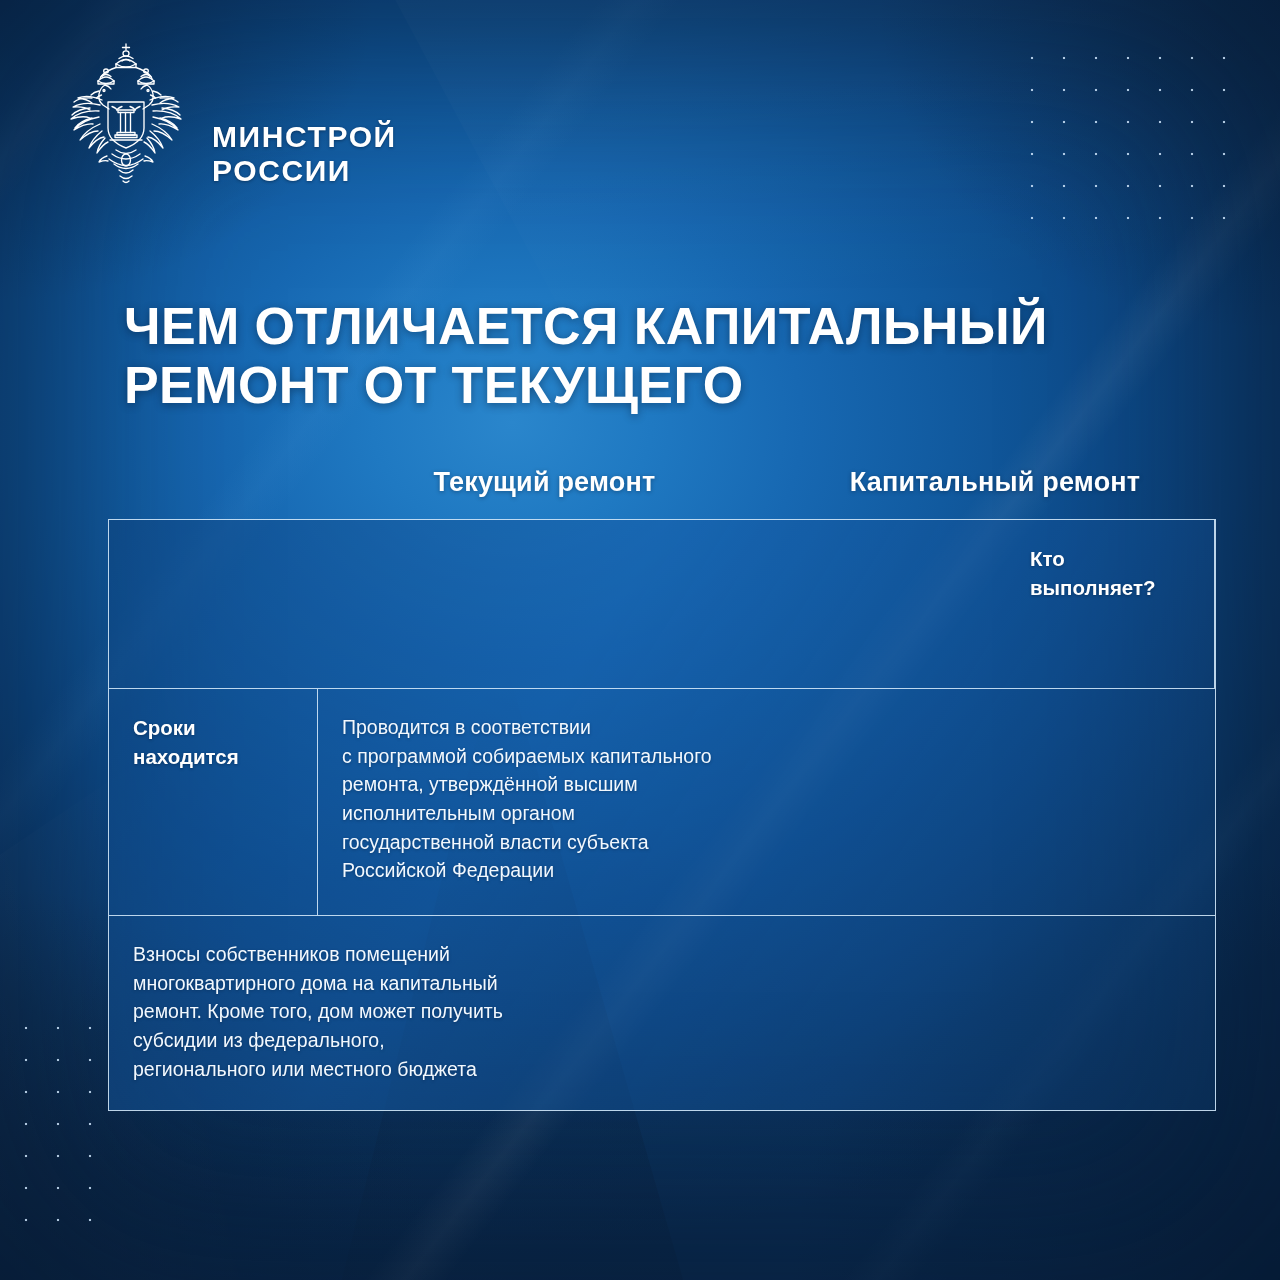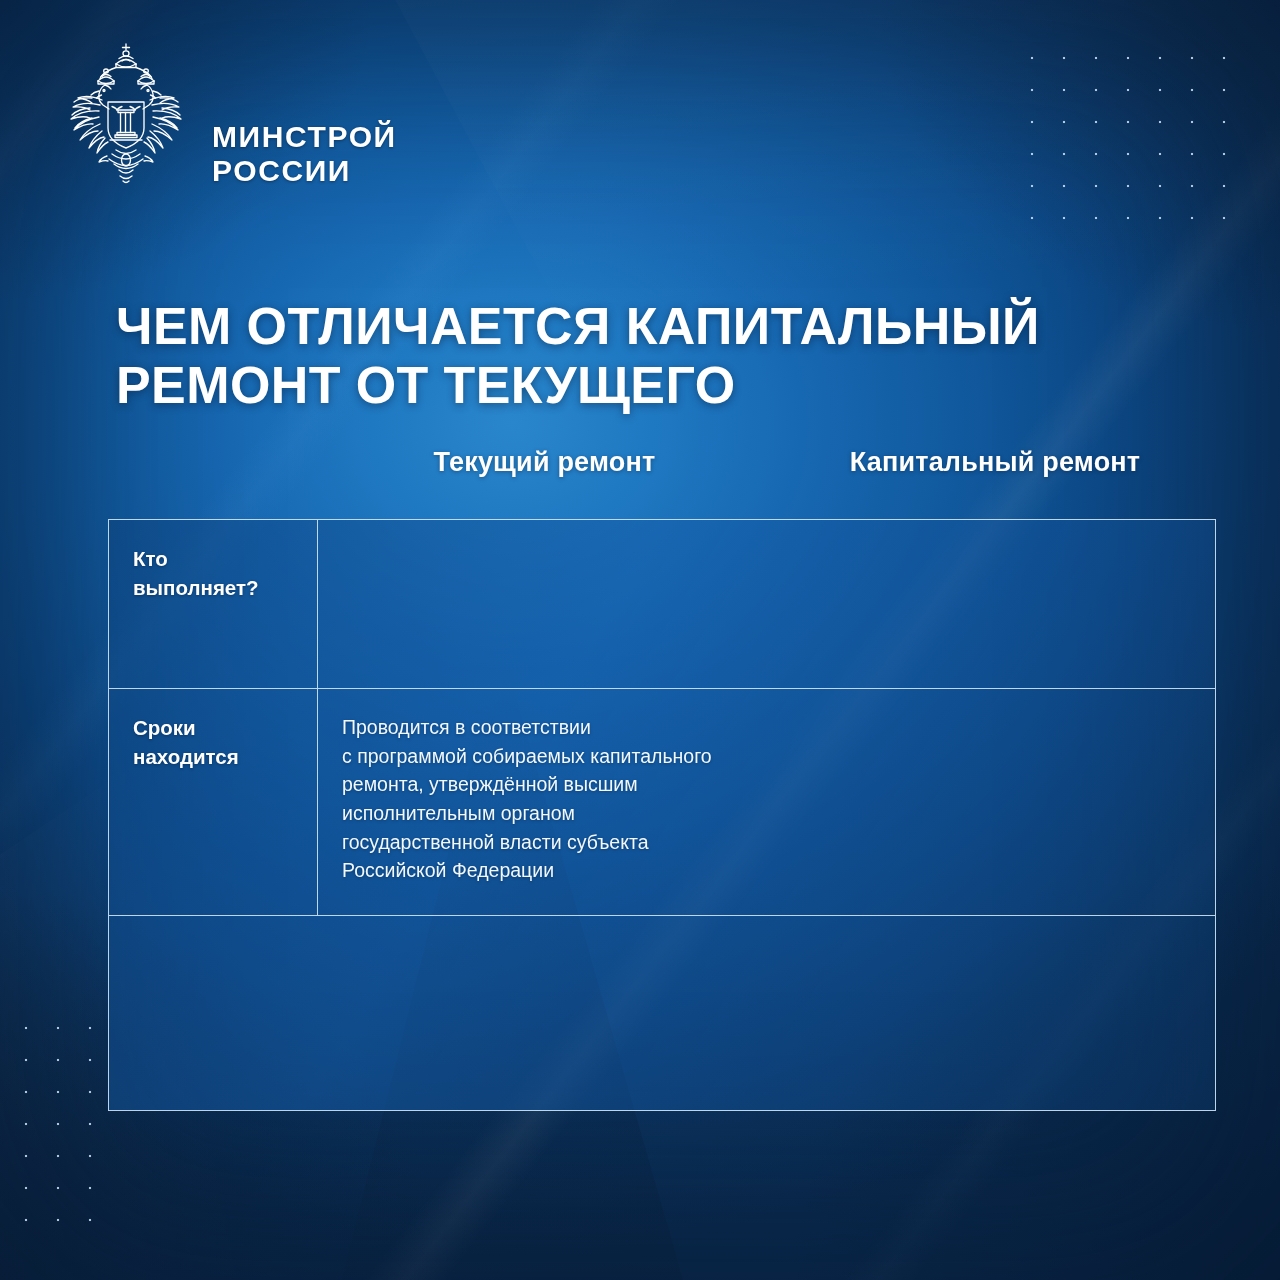--- a/index.html
+++ b/index.html
@@ -127,35 +127,35 @@
     line-height: 1.13;
     letter-spacing: 1.6px;
     color: #ffffff;
     text-shadow: 0 1px 3px rgba(4,22,44,0.45);
     white-space: pre-line;
   }
 
   
   .title {
     position: absolute;
-    top: 262px; left: 116px;
+    top: 262px; left: 124px;
     width: 1120px;
     font-weight: 700;
     font-size: 52px;
     line-height: 1.13;
     letter-spacing: 0.4px;
     color: #ffffff;
     text-transform: uppercase;
     text-shadow: 0 2px 8px rgba(4,22,46,0.45);
   }
 
   
   .col-heads {
     position: absolute;
-    top: 447px; left: 108px;
+    top: 467px; left: 108px;
     width: 1110px;
     height: 50px;
     display: flex;
   }
   .ch-spacer { width: 209px; flex: none; }
   .ch {
     flex: none;
     font-weight: 700;
     font-size: 27px;
     letter-spacing: 0.2px;
@@ -176,20 +176,21 @@
     box-sizing: border-box;
     background: linear-gradient(122deg,
         rgba(13,66,125,0.55) 0%,
         rgba(20,92,168,0.55) 38%,
         rgba(16,76,142,0.5) 72%,
         rgba(12,56,104,0.5) 100%);
   }
   .row {
     display: flex;
     border-bottom: 1.5px solid rgba(214,234,250,0.88);
+    justify-content: flex-end;
   }
   .row:last-child { border-bottom: none; }
   .cell {
     box-sizing: border-box;
     padding: 24px 22px 22px 24px;
   }
   .cell-label {
     width: 209px;
     flex: none;
     border-right: 1.5px solid rgba(214,234,250,0.88);
@@ -346,17 +347,22 @@
 находится</div>
       <div class="cell cell-capital">Проводится в соответствии
 с программой собираемых капитального
 ремонта, утверждённой высшим
 исполнительным органом
 государственной власти субъекта
 Российской Федерации</div>
     </div>
 
     <div class="row row-3">
+      <div class="cell cell-capital">Взносы собственников помещений
+многоквартирного дома на капитальный
+ремонт. Кроме того, дом может получить
+субсидии из федерального,
+регионального или местного бюджета</div>
     </div>
 
   </div>
 
 </div>
 
 </body></html>

